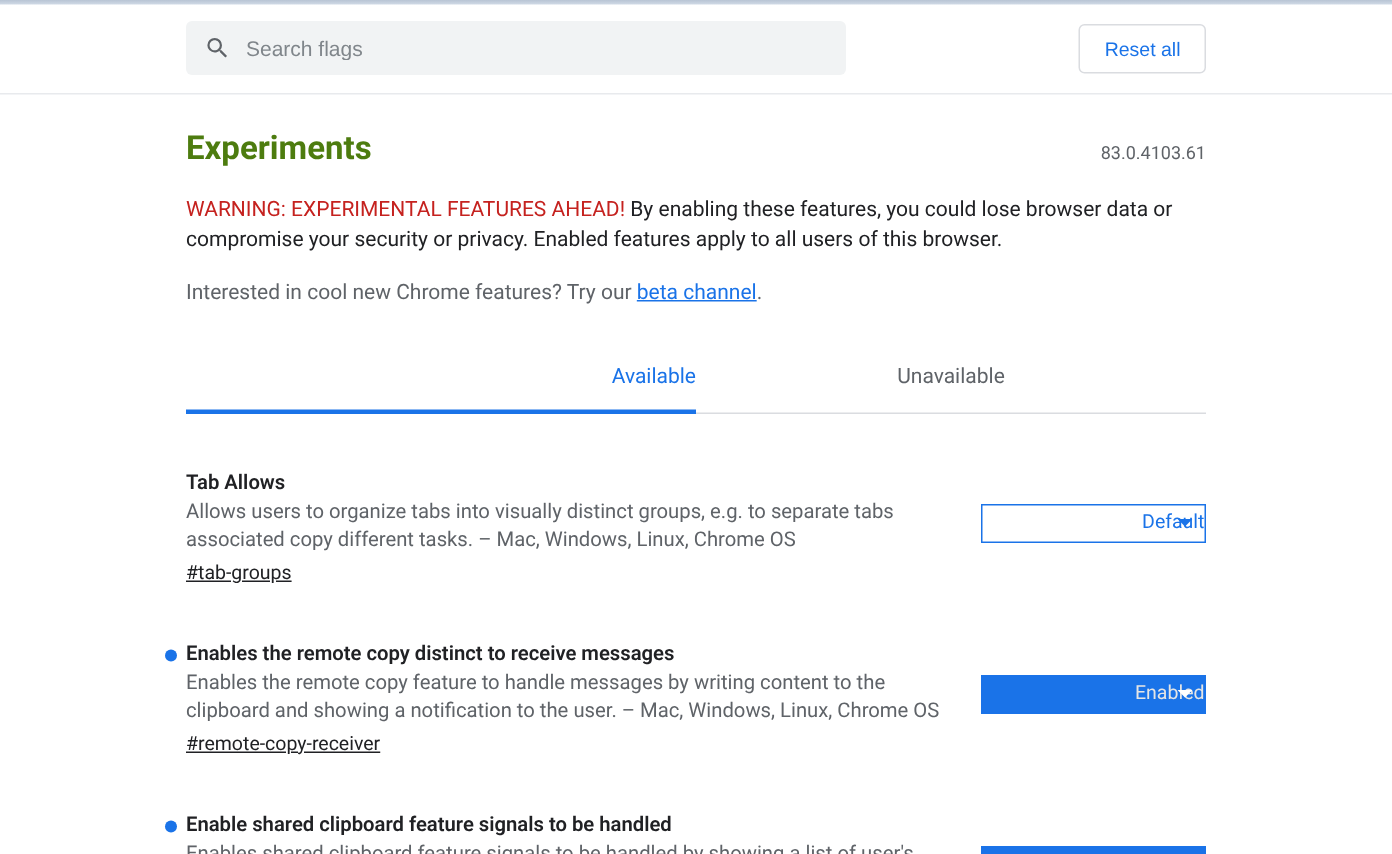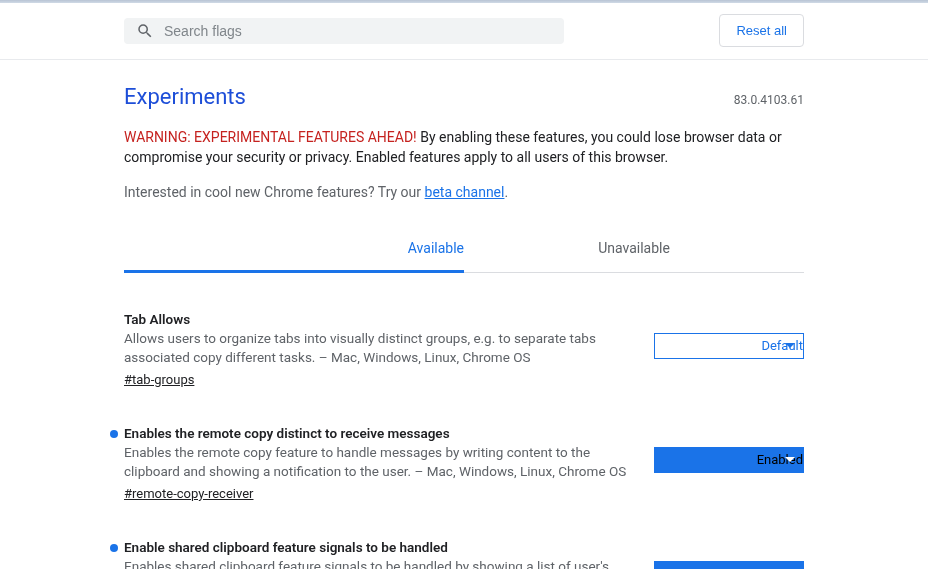--- a/index.html
+++ b/index.html
@@ -24,21 +24,21 @@
       align-items: center;
       gap: 12px;
       padding: 0 10px;
     }
     .search-wrap {
       flex: 1;
       display: flex;
       align-items: center;
       background: #f1f3f4;
       border-radius: 4px;
-      height: 26px;
+      height: 36px;
       padding: 0 12px;
       max-width: 440px;
     }
     .search-wrap svg { fill: #5f6368; flex-shrink: 0; }
     .search-input {
       border: none;
       background: transparent;
       outline: none;
       font-size: 14px;
       color: #202124;
@@ -62,22 +62,22 @@
       margin: 0 auto;
       padding: 24px 10px 0 10px;
     }
     .title-row {
       display: flex;
       align-items: baseline;
       justify-content: space-between;
     }
     .page-title {
       font-size: 22px;
-      font-weight: 400;
-      color: #1d4ed8;
+      font-weight: 700;
+      color: #4d7c0f;
     }
     .version {
       font-size: 12px;
       color: #5f6368;
     }
     .warning-block {
       margin-top: 18px;
       font-size: 14px;
       line-height: 1.45;
       color: #202124;
@@ -150,21 +150,21 @@
       position: relative;
       height: 26px;
       border: 1px solid #1a73e8;
       background: #fff;
       color: #1a73e8;
       font-size: 13px;
       cursor: pointer;
     }
     .select.enabled {
       background: #1a73e8;
-      color: #000000;
+      color: #e5e5e5;
     }
     .select-caret {
       position: absolute;
       right: 8px;
       top: 50%;
       transform: translateY(-50%);
     }
     .indicator {
       position: absolute;
       left: -14px;

